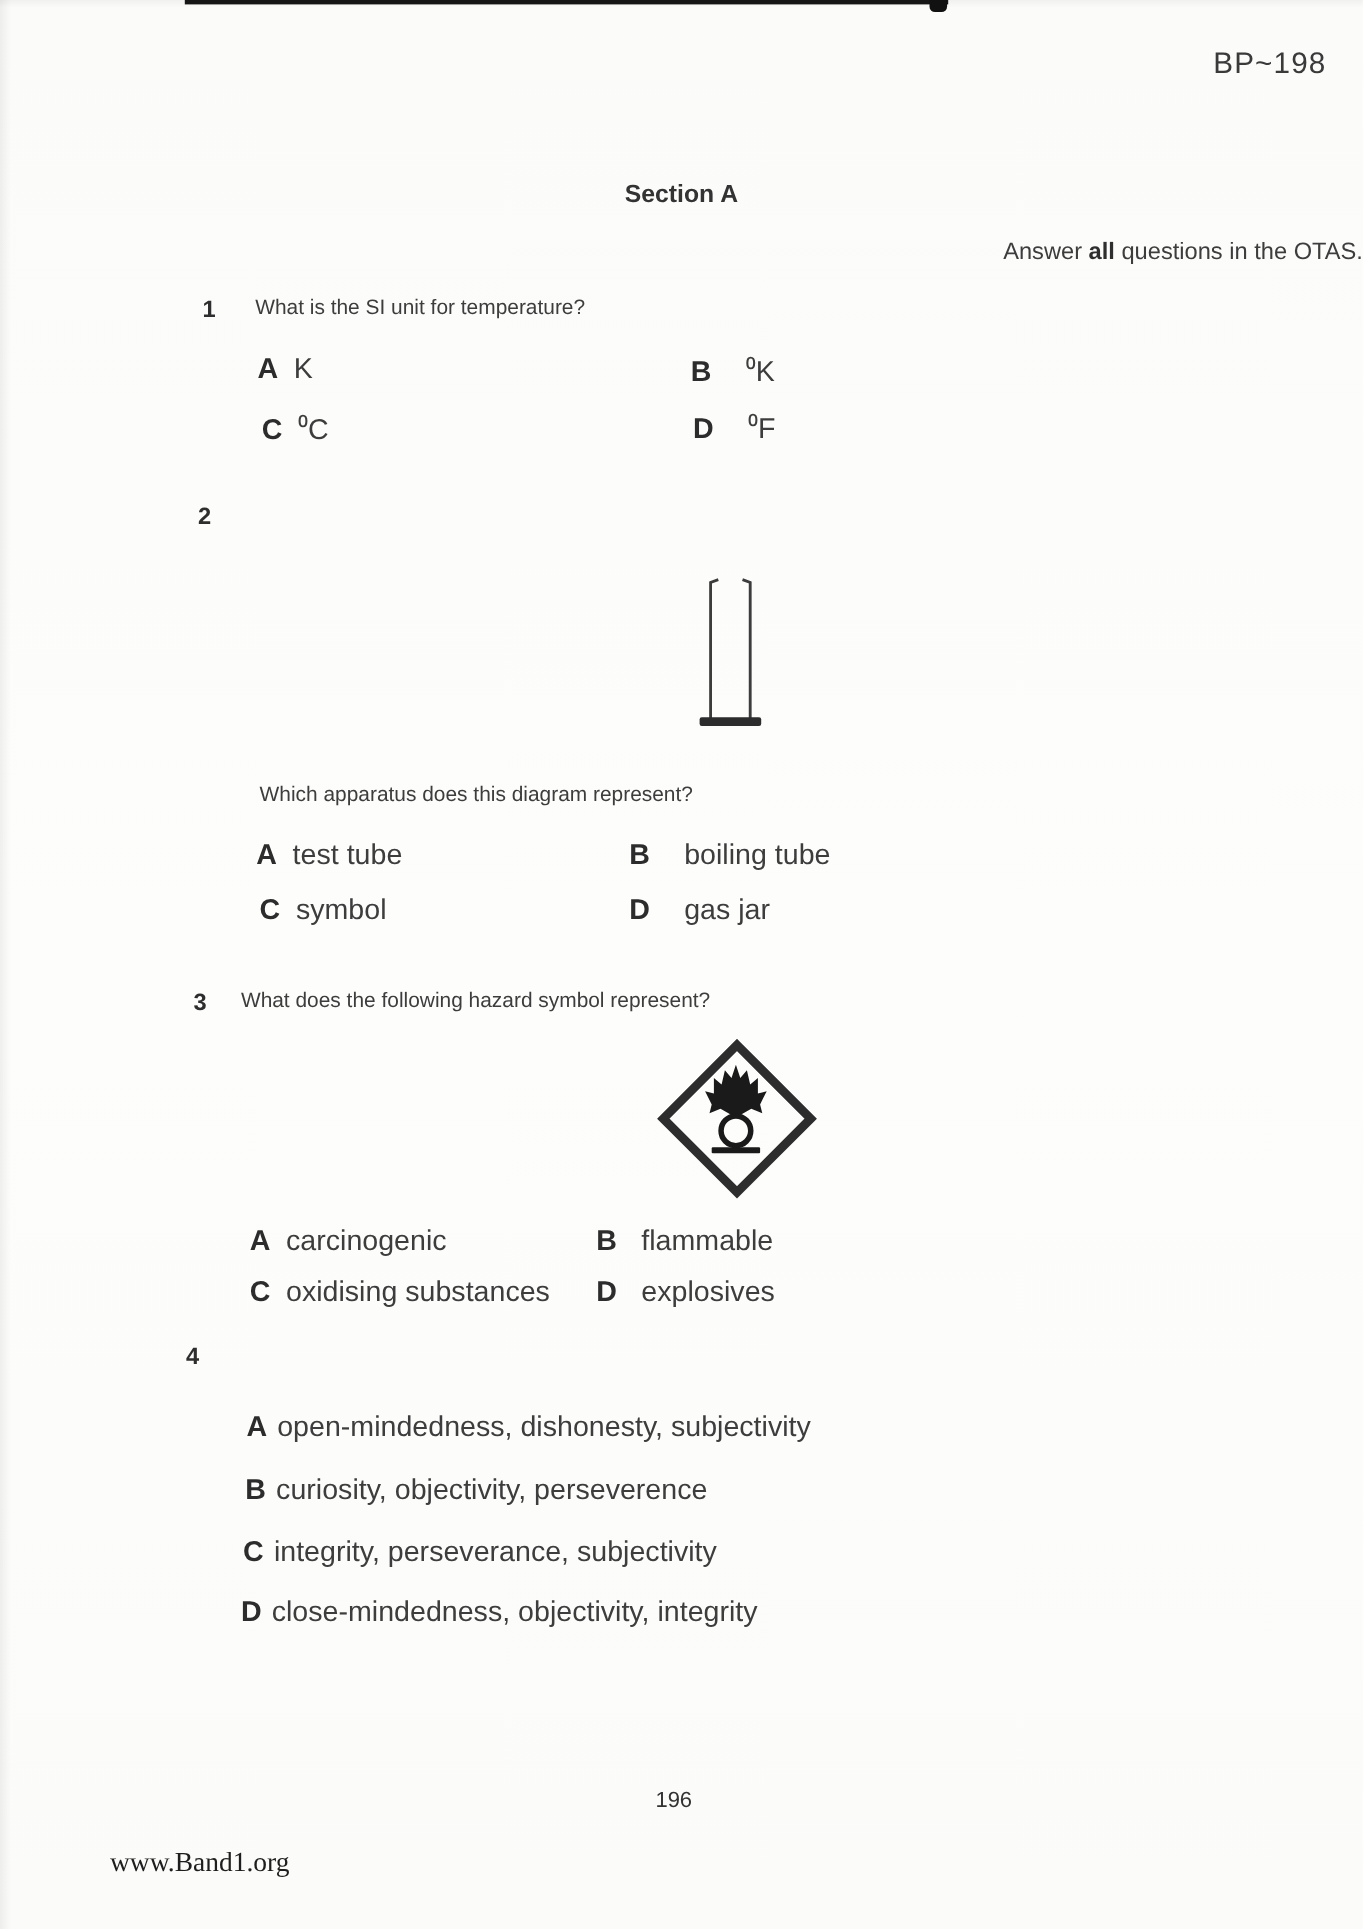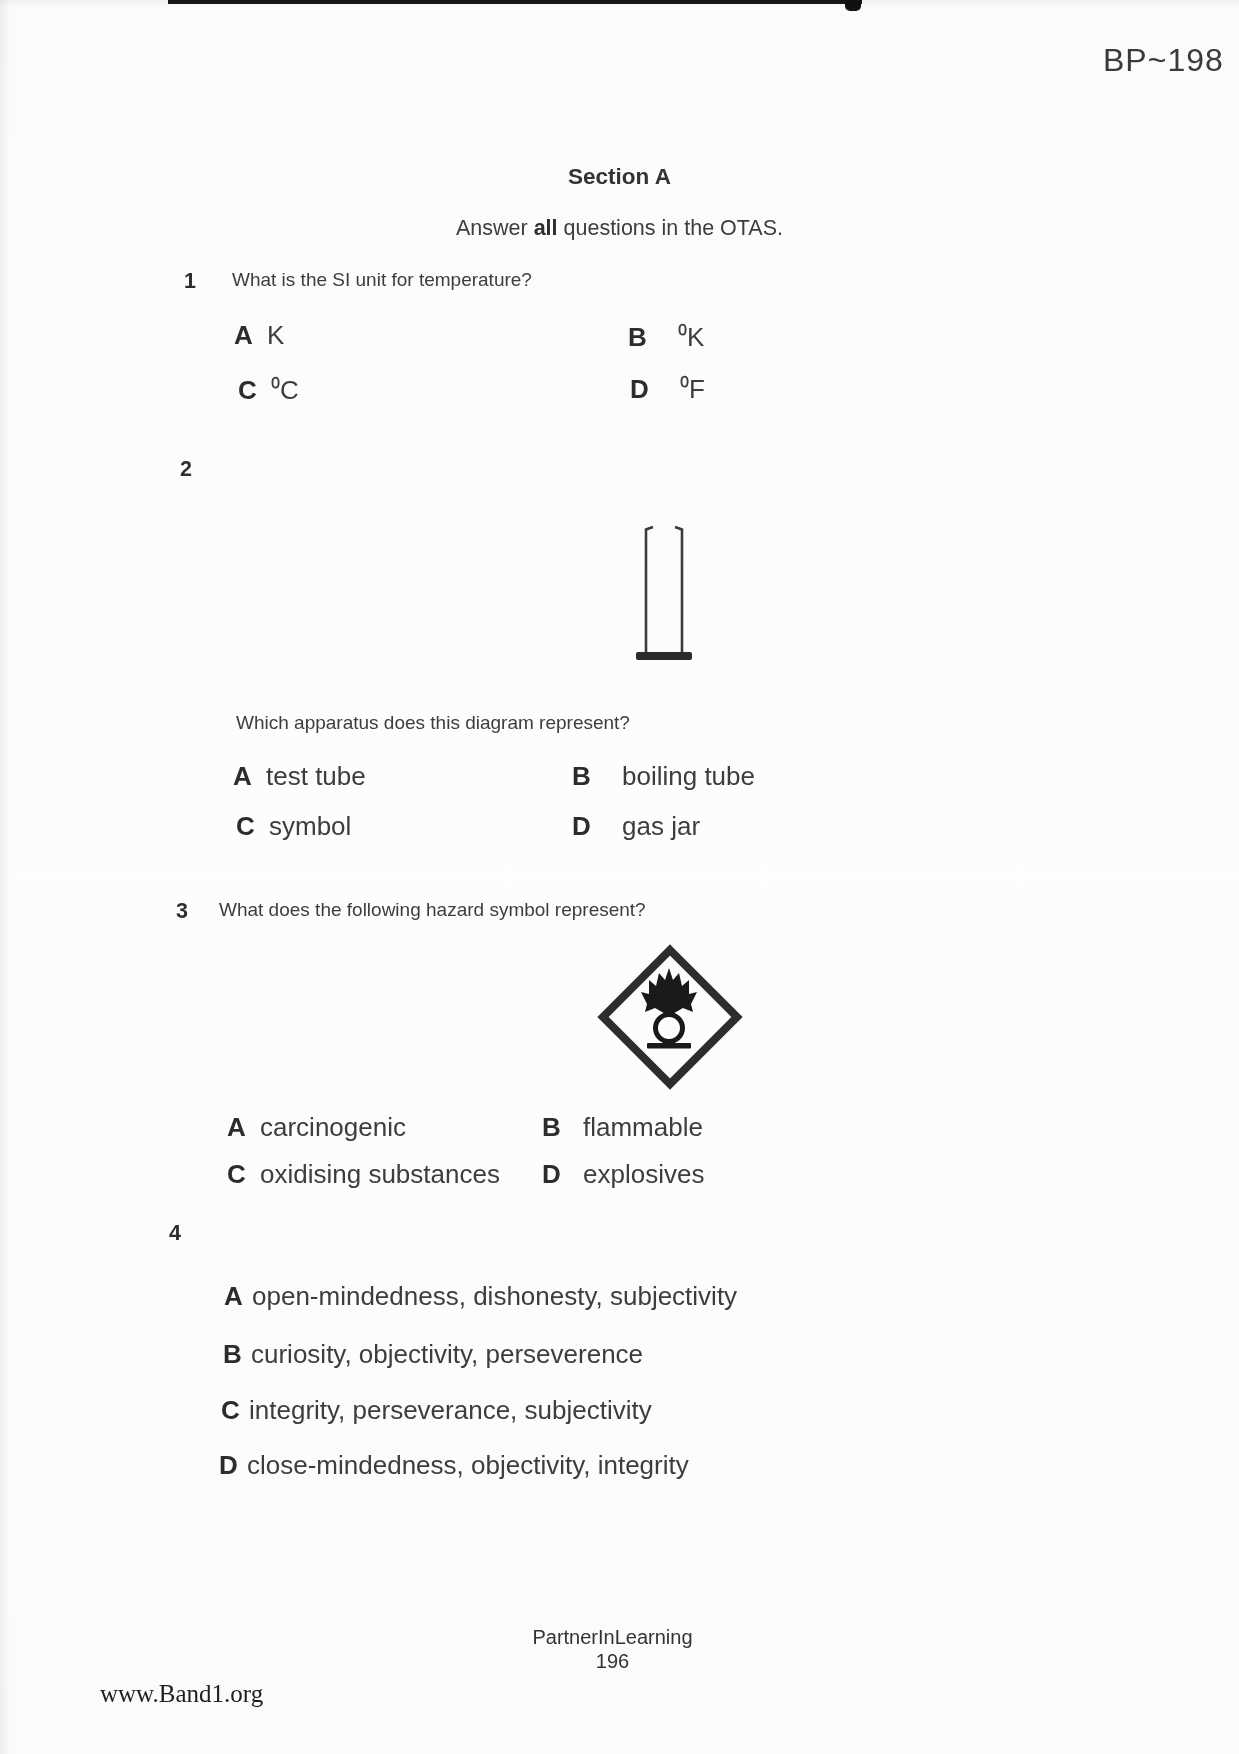--- a/index.html
+++ b/index.html
@@ -12,24 +12,24 @@
     color:#3d3d3d;
   }
   .abs{position:absolute;}
   .shade-left{left:0;top:0;width:10px;height:100%;
     background:linear-gradient(90deg, rgba(0,0,0,0.055), rgba(0,0,0,0));}
   .shade-top{left:0;top:0;width:100%;height:7px;
     background:linear-gradient(180deg, rgba(0,0,0,0.045), rgba(0,0,0,0));}
   .scanline{left:168px;top:0;width:694px;height:4px;background:#161616;}
   .scanblob{left:845px;top:0;width:16px;height:11px;background:#111;
     border-radius:0 0 5px 5px;}
-  .doccode{left:1103px;top:42px;font-size:32px;color:#3a3a3a;letter-spacing:1px;}
+  .doccode{left:1103px;top:42px;font-size:27px;color:#3a3a3a;letter-spacing:1px;}
   .sectitle{left:0;top:164px;width:1239px;text-align:center;
     font-weight:bold;font-size:22.5px;color:#333;}
-  .instr{left:0;top:216px;width:1239px;text-align:center;font-size:21.5px;color:#3d3d3d;}
+  .instr{left:0;top:216px;width:1239px;text-align:right;font-size:21.5px;color:#3d3d3d;}
   .instr b{color:#2e2e2e;}
   .qnum{font-weight:bold;font-size:21.5px;color:#2e2e2e;}
   .qtext{font-size:19px;color:#3d3d3d;white-space:nowrap;}
   .opt{position:absolute;font-size:26px;color:#3d3d3d;white-space:nowrap;}
   .opt .letter{display:inline-block;width:33px;font-weight:bold;color:#2c2c2c;}
   .opt.rcol .letter{width:50px;}
   .footerblock{left:0;top:1625px;width:1225px;text-align:center;
     font-size:20px;color:#333;line-height:24px;}
   .watermark{left:52px;top:1680px;
     font-family:Liberation Serif, serif;font-size:25px;color:#1e1e1e;margin-left:48px;}
@@ -121,18 +121,17 @@
     <span class="letter" style="width:28px">B</span><span>curiosity, objectivity, perseverence</span>
   </div>
   <div class="opt" style="left:221px;top:1395px">
     <span class="letter" style="width:28px">C</span><span>integrity, perseverance, subjectivity</span>
   </div>
   <div class="opt" style="left:219px;top:1450px">
     <span class="letter" style="width:28px">D</span><span>close-mindedness, objectivity, integrity</span>
   </div>
 
   <div class="abs footerblock">
-    <div>PartnerInLearning</div>
     <div>196</div>
   </div>
   <div class="abs watermark">www.Band1.org</div>
 
 </div>
 
 </body></html>

